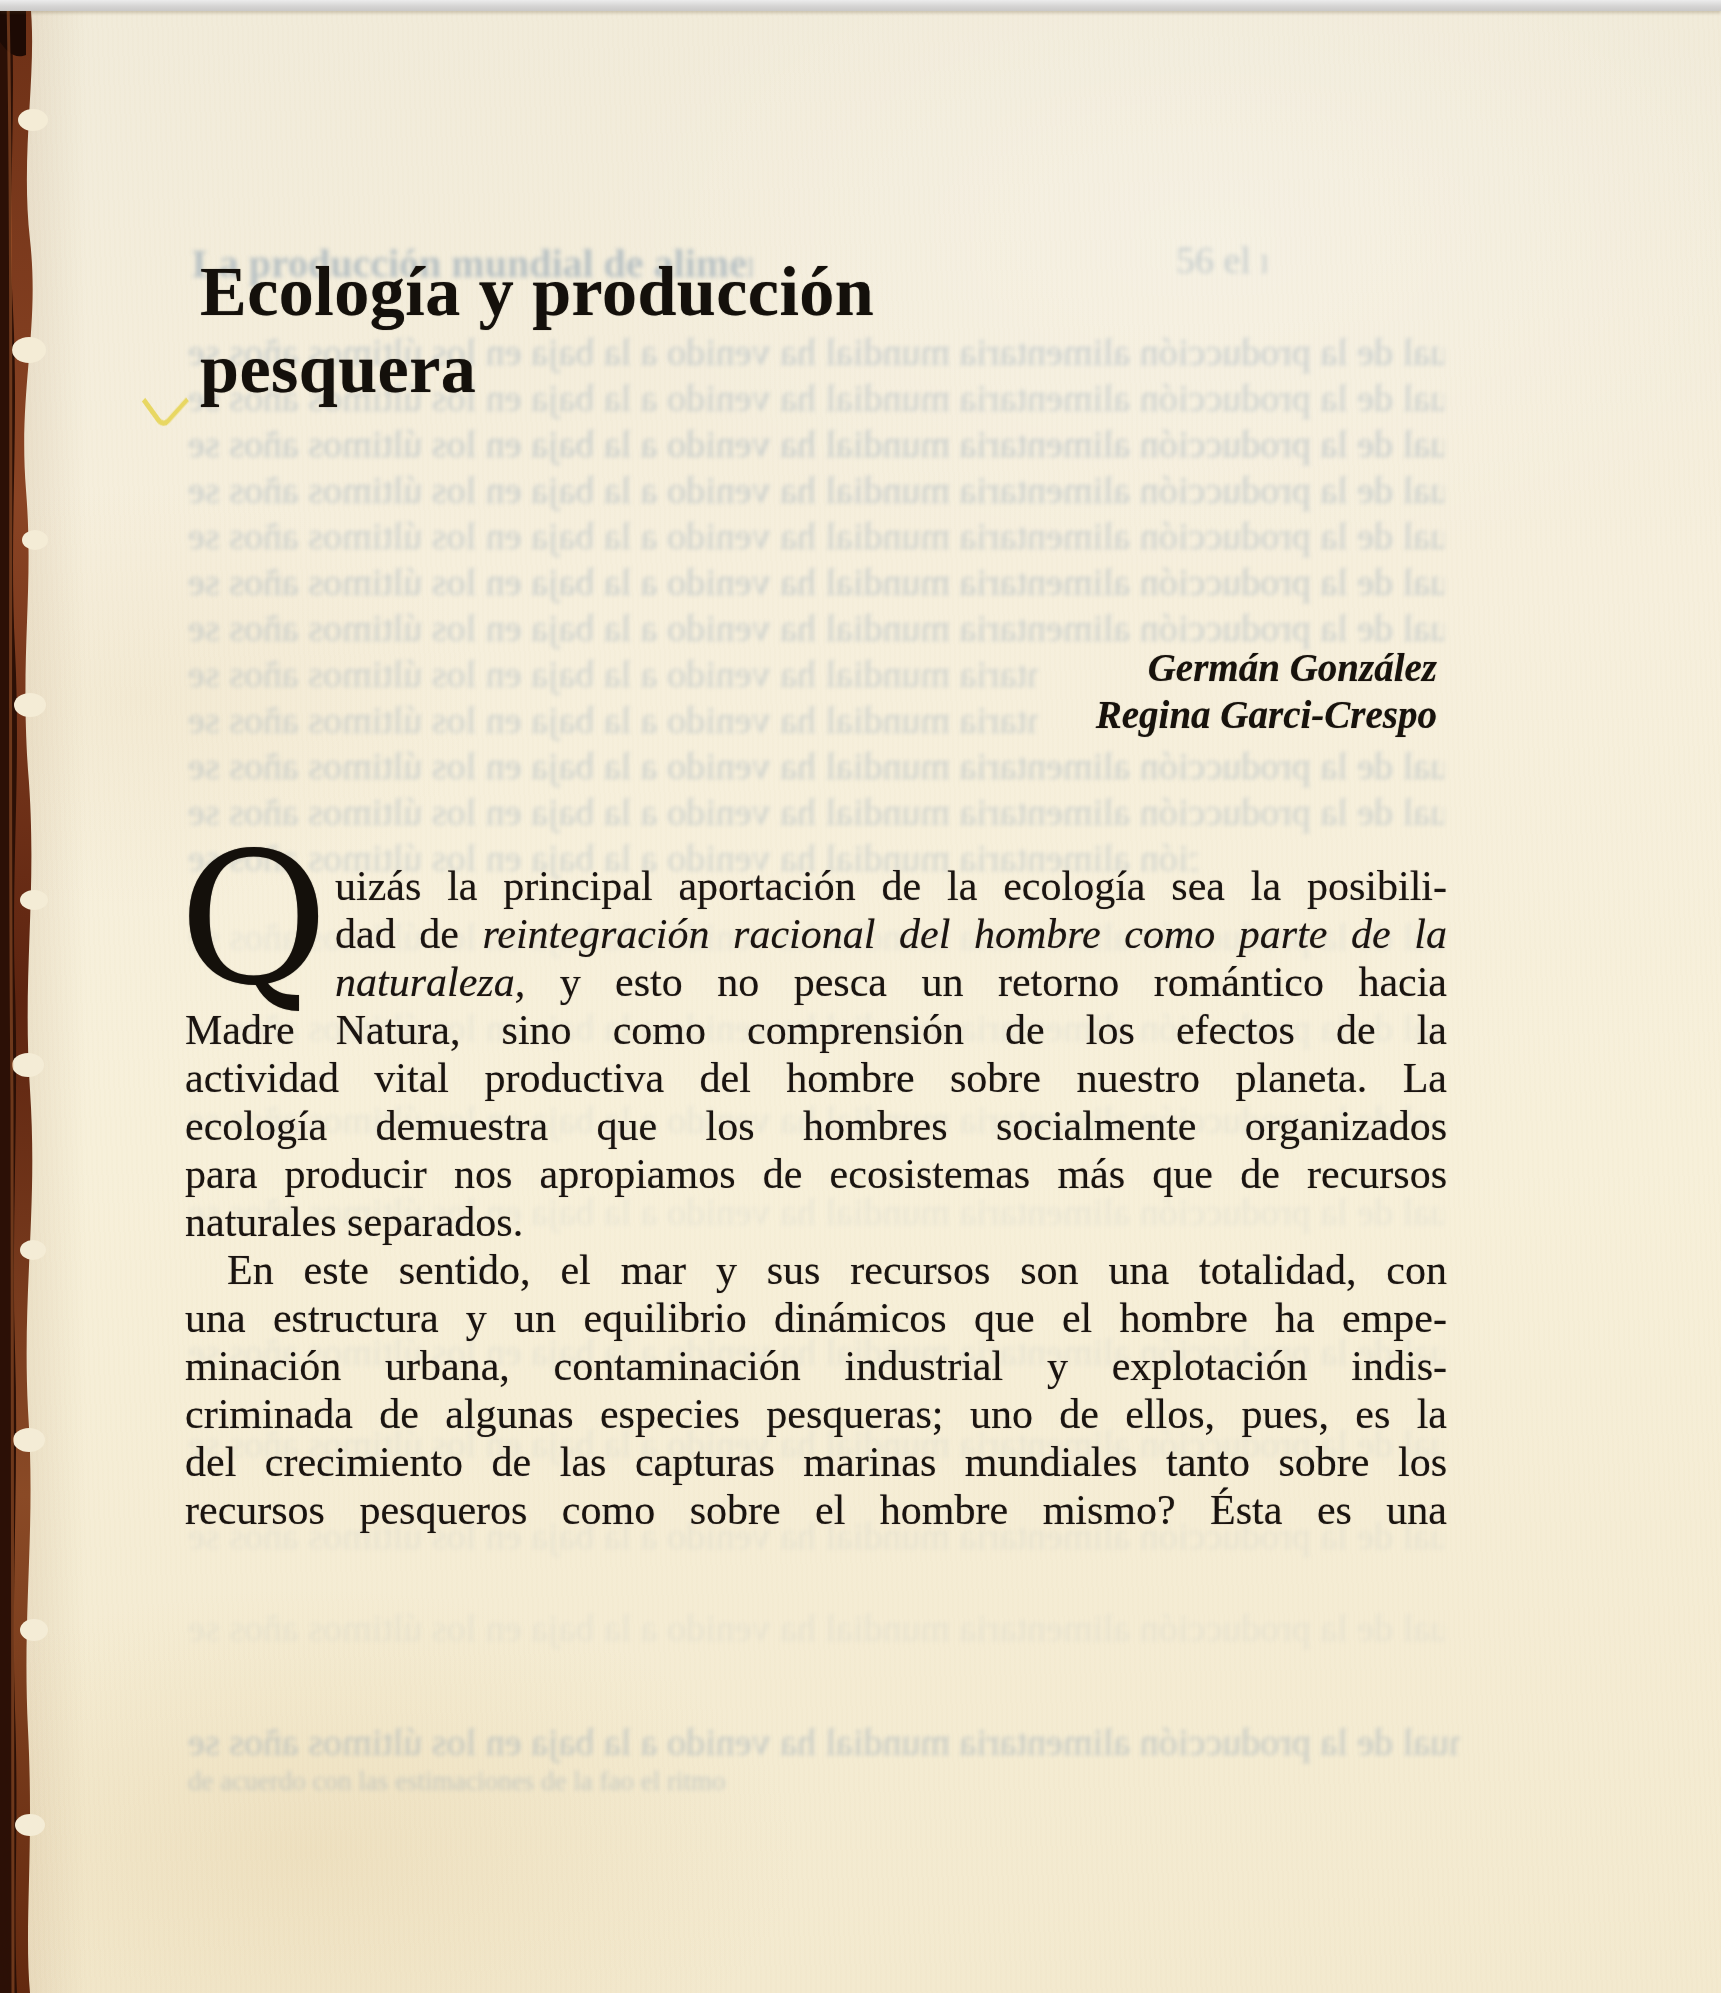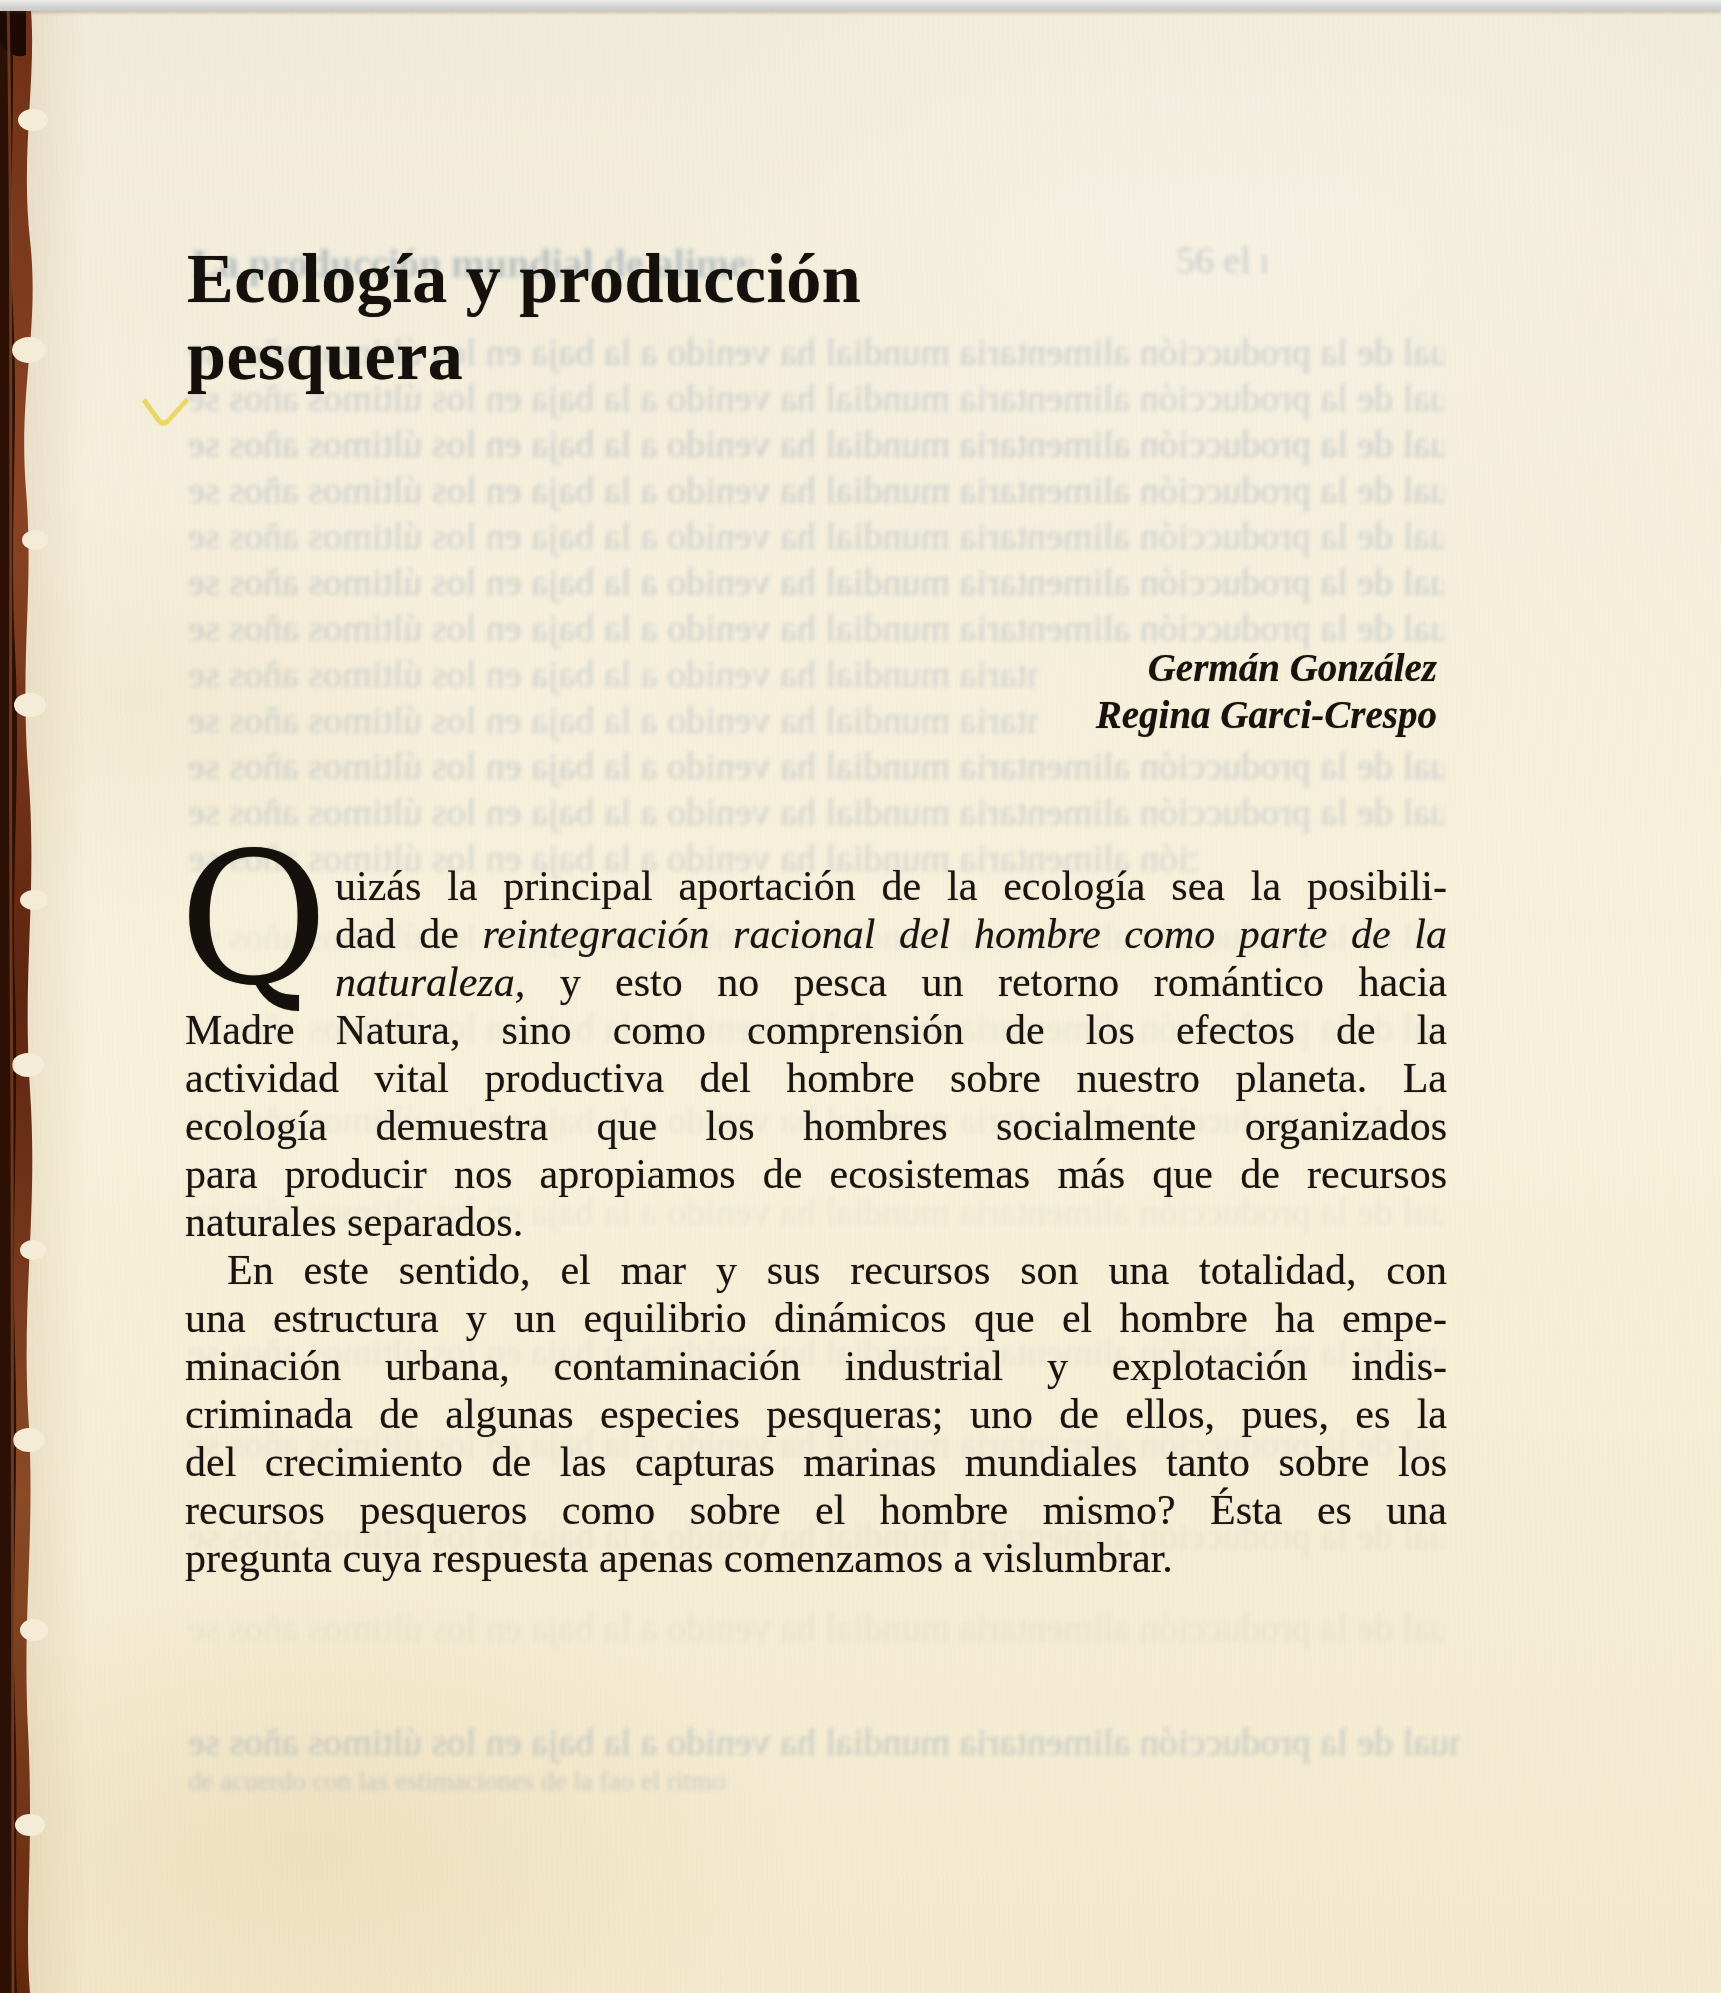--- a/index.html
+++ b/index.html
@@ -35,21 +35,21 @@
   .ghost.mirror span{display:inline-block;transform:scaleX(-1);}
   .ghost.bold{font-weight:700;color:#7d96ad;}
   .pen-mark{
     position:absolute;left:146px;top:384px;width:34px;height:30px;z-index:2;
     border-left:5px solid rgba(228,208,62,.85);
     border-bottom:5px solid rgba(228,208,62,.85);
     transform:rotate(-48deg) skewX(-12deg);
     border-bottom-left-radius:10px;opacity:.9;filter:blur(.6px);
   }
   .title{
-    position:absolute;left:183px;top:236px;z-index:3;margin:4px;
+    position:absolute;left:183px;top:236px;z-index:3;margin:17px;
     font-size:70px;line-height:77px;font-weight:700;letter-spacing:.5px;
     color:#14100b;text-shadow:0 0 1px rgba(20,16,11,.55);
   }
   .authors{
     position:absolute;top:644px;right:284px;z-index:3;text-align:right;
     font-style:italic;font-weight:700;font-size:39px;line-height:47px;
     color:#17120c;text-shadow:0 0 1px rgba(23,18,12,.5);
   }
   .body-text{
     position:absolute;left:185px;top:862px;width:1262px;z-index:3;
@@ -167,16 +167,15 @@
         <div class="line"><span>para producir nos apropiamos de ecosistemas más que de recursos</span></div>
         <div class="line last"><span>naturales separados.</span></div>
       </div>
       <div class="para">
         <div class="line indent"><span>En este sentido, el mar y sus recursos son una totalidad, con</span></div>
         <div class="line"><span>una estructura y un equilibrio dinámicos que el hombre ha empe-</span></div>
         <div class="line"><span>minación urbana, contaminación industrial y explotación indis-</span></div>
         <div class="line"><span>criminada de algunas especies pesqueras; uno de ellos, pues, es la</span></div>
         <div class="line"><span>del crecimiento de las capturas marinas mundiales tanto sobre los</span></div>
         <div class="line"><span>recursos pesqueros como sobre el hombre mismo? Ésta es una</span></div>
-        <div class="line last"><span>pregunta cuya respuesta apenas comenzamos a vislumbrar.</span></div>
       </div>
     </div>
 </div>
 
 </body></html>

